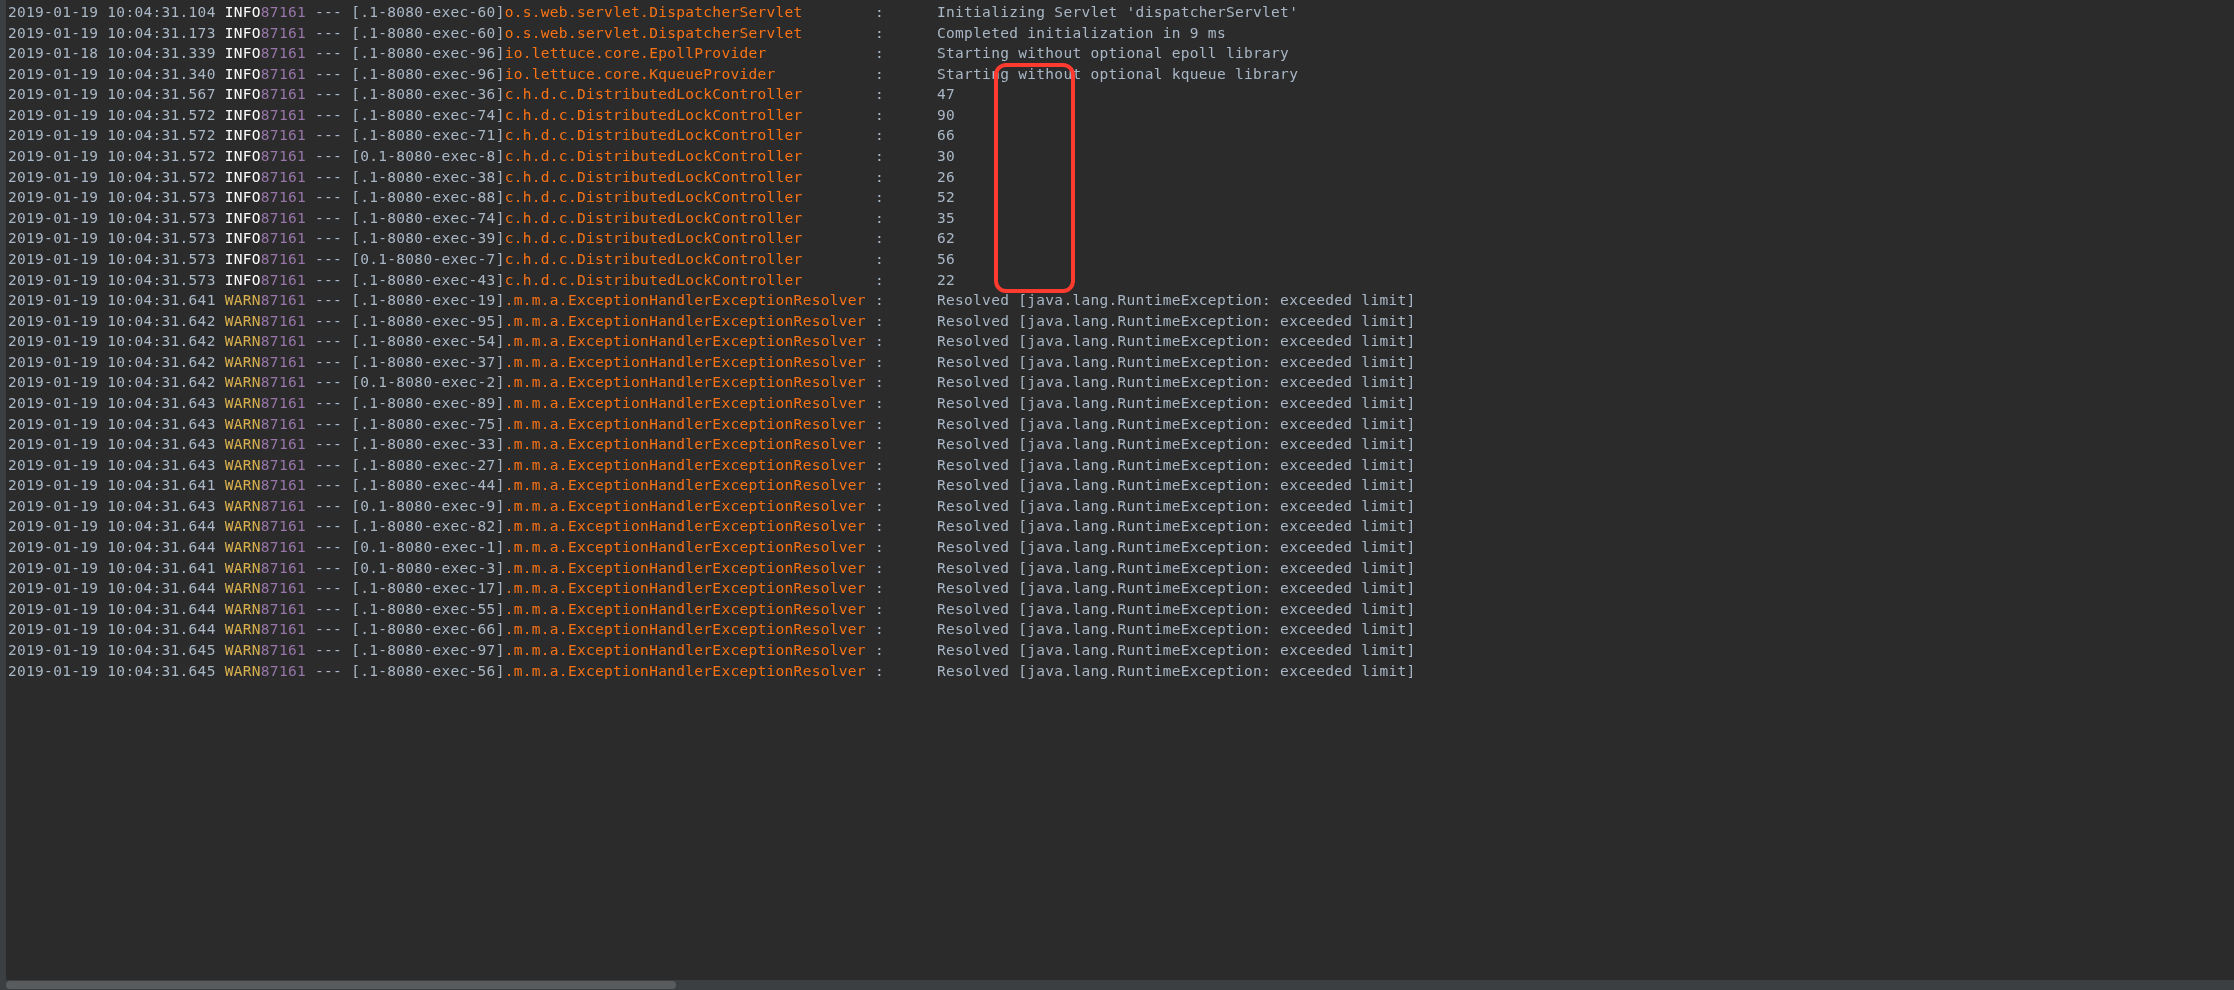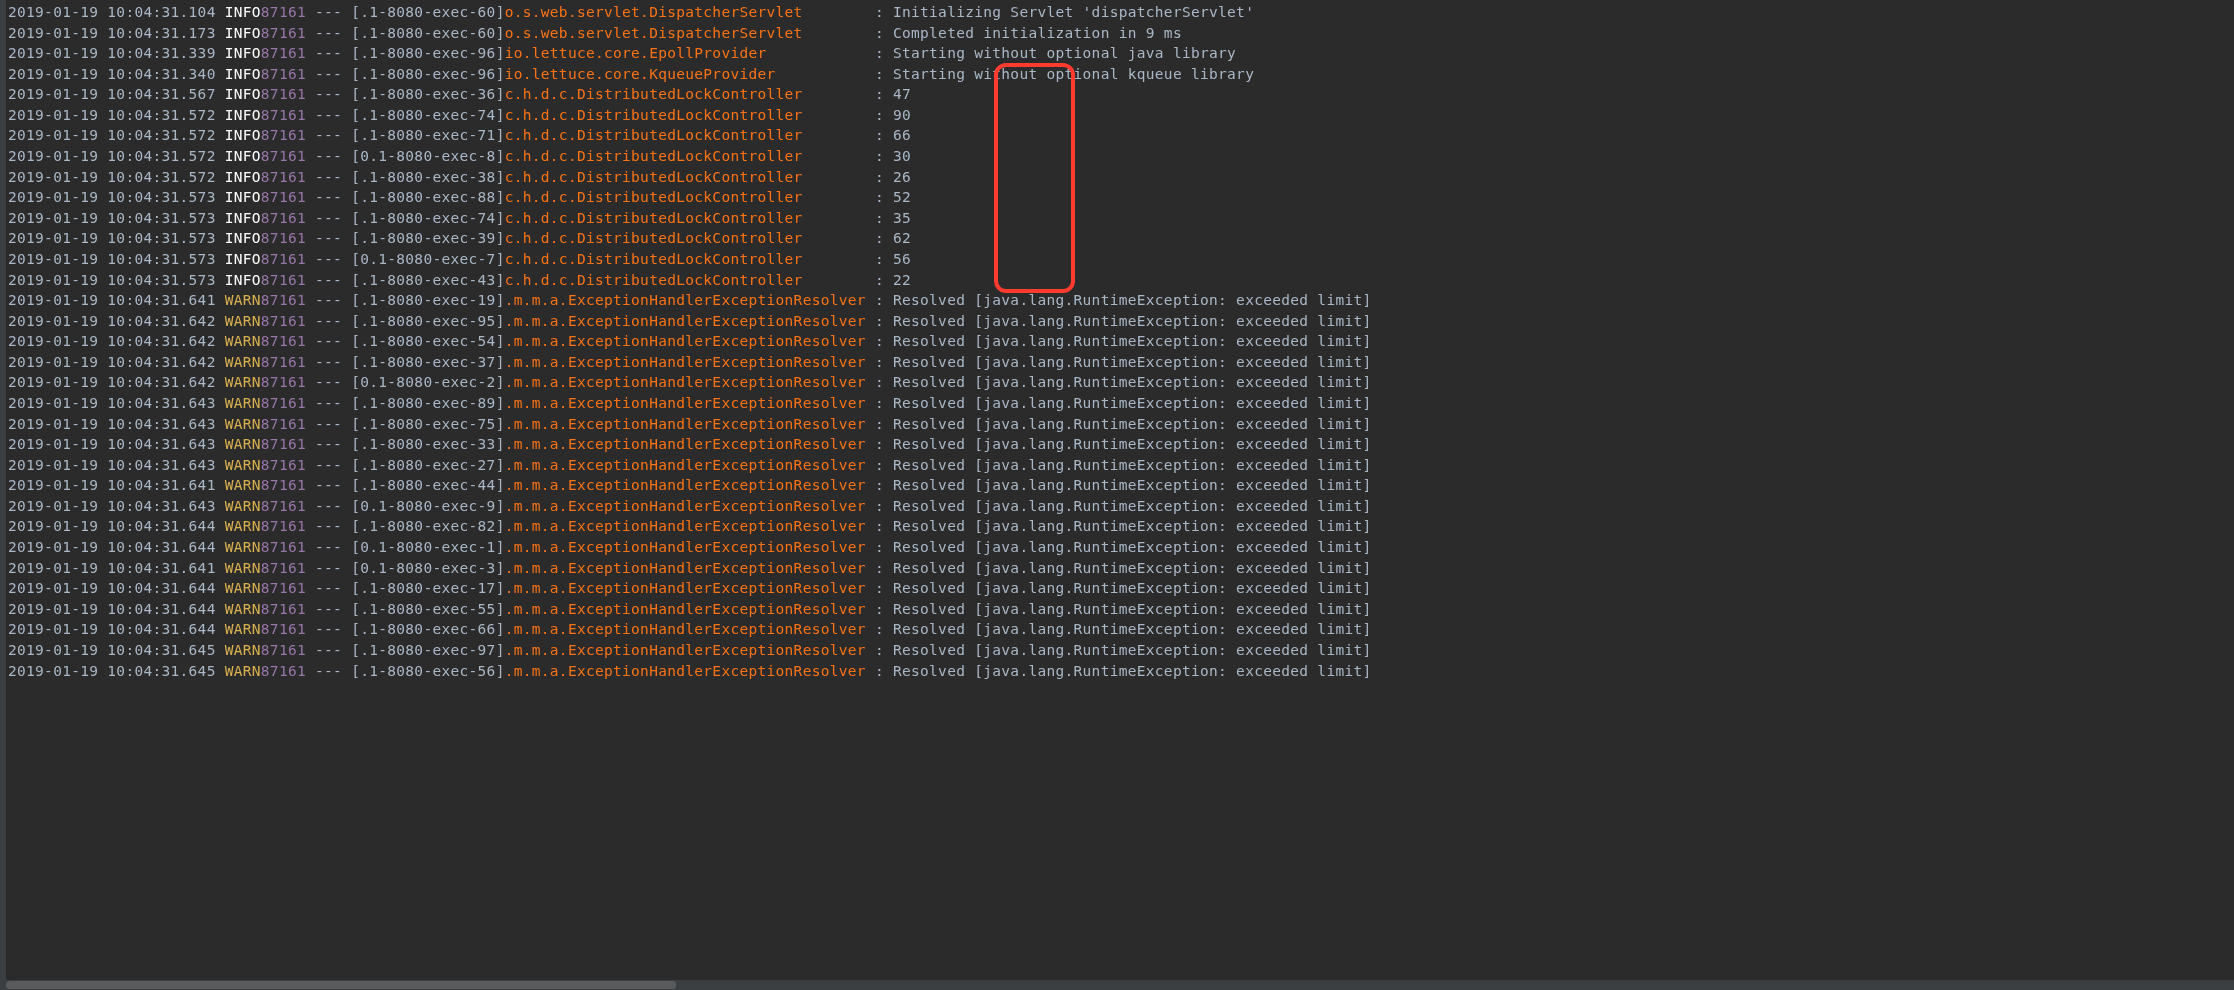--- a/index.html
+++ b/index.html
@@ -45,20 +45,21 @@
       color: #a9b7c6;
     }
     .logger {
       color: #f97316;
     }
     .colon {
       color: #a9b7c6;
     }
     .msg {
       color: #a9b7c6;
+      margin-left: 44px;
     }
     .highlight-box {
       position: absolute;
       border: 4px solid #ff3b30;
       border-radius: 12px;
       pointer-events: none;
     }
     .left-gutter {
       position: fixed;
       left: 0;
@@ -87,21 +88,21 @@
   </style>
 </head>
 <body>
 
 <div class="left-gutter"></div>
 
 <div class="log-container" id="log-container">
   <div class="highlight-box" id="highlight" style="top: 63px; left: 986px; width: 81px; height: 230px;"></div>
 <div class="log-line"><span class="ts">2019-01-19 10:04:31.104</span>  <span class="level-info"> INFO</span> <span class="pid">87161</span><span class="sep"> --- </span><span class="thread">[.1-8080-exec-60]</span> <span class="logger">o.s.web.servlet.DispatcherServlet       </span><span class="colon"> : </span><span class="msg">Initializing Servlet 'dispatcherServlet'</span></div>
     <div class="log-line"><span class="ts">2019-01-19 10:04:31.173</span>  <span class="level-info"> INFO</span> <span class="pid">87161</span><span class="sep"> --- </span><span class="thread">[.1-8080-exec-60]</span> <span class="logger">o.s.web.servlet.DispatcherServlet       </span><span class="colon"> : </span><span class="msg">Completed initialization in 9 ms</span></div>
-    <div class="log-line"><span class="ts">2019-01-19 10:04:31.339</span>  <span class="level-info"> INFO</span> <span class="pid">87161</span><span class="sep"> --- </span><span class="thread">[.1-8080-exec-96]</span> <span class="logger">io.lettuce.core.EpollProvider           </span><span class="colon"> : </span><span class="msg">Starting without optional java library</span></div>
+    <div class="log-line"><span class="ts">2019-01-18 10:04:31.339</span>  <span class="level-info"> INFO</span> <span class="pid">87161</span><span class="sep"> --- </span><span class="thread">[.1-8080-exec-96]</span> <span class="logger">io.lettuce.core.EpollProvider           </span><span class="colon"> : </span><span class="msg">Starting without optional epoll library</span></div>
     <div class="log-line"><span class="ts">2019-01-19 10:04:31.340</span>  <span class="level-info"> INFO</span> <span class="pid">87161</span><span class="sep"> --- </span><span class="thread">[.1-8080-exec-96]</span> <span class="logger">io.lettuce.core.KqueueProvider          </span><span class="colon"> : </span><span class="msg">Starting without optional kqueue library</span></div>
     <div class="log-line"><span class="ts">2019-01-19 10:04:31.567</span>  <span class="level-info"> INFO</span> <span class="pid">87161</span><span class="sep"> --- </span><span class="thread">[.1-8080-exec-36]</span> <span class="logger">c.h.d.c.DistributedLockController       </span><span class="colon"> : </span><span class="msg">47</span></div>
     <div class="log-line"><span class="ts">2019-01-19 10:04:31.572</span>  <span class="level-info"> INFO</span> <span class="pid">87161</span><span class="sep"> --- </span><span class="thread">[.1-8080-exec-74]</span> <span class="logger">c.h.d.c.DistributedLockController       </span><span class="colon"> : </span><span class="msg">90</span></div>
     <div class="log-line"><span class="ts">2019-01-19 10:04:31.572</span>  <span class="level-info"> INFO</span> <span class="pid">87161</span><span class="sep"> --- </span><span class="thread">[.1-8080-exec-71]</span> <span class="logger">c.h.d.c.DistributedLockController       </span><span class="colon"> : </span><span class="msg">66</span></div>
     <div class="log-line"><span class="ts">2019-01-19 10:04:31.572</span>  <span class="level-info"> INFO</span> <span class="pid">87161</span><span class="sep"> --- </span><span class="thread">[0.1-8080-exec-8]</span> <span class="logger">c.h.d.c.DistributedLockController       </span><span class="colon"> : </span><span class="msg">30</span></div>
     <div class="log-line"><span class="ts">2019-01-19 10:04:31.572</span>  <span class="level-info"> INFO</span> <span class="pid">87161</span><span class="sep"> --- </span><span class="thread">[.1-8080-exec-38]</span> <span class="logger">c.h.d.c.DistributedLockController       </span><span class="colon"> : </span><span class="msg">26</span></div>
     <div class="log-line"><span class="ts">2019-01-19 10:04:31.573</span>  <span class="level-info"> INFO</span> <span class="pid">87161</span><span class="sep"> --- </span><span class="thread">[.1-8080-exec-88]</span> <span class="logger">c.h.d.c.DistributedLockController       </span><span class="colon"> : </span><span class="msg">52</span></div>
     <div class="log-line"><span class="ts">2019-01-19 10:04:31.573</span>  <span class="level-info"> INFO</span> <span class="pid">87161</span><span class="sep"> --- </span><span class="thread">[.1-8080-exec-74]</span> <span class="logger">c.h.d.c.DistributedLockController       </span><span class="colon"> : </span><span class="msg">35</span></div>
     <div class="log-line"><span class="ts">2019-01-19 10:04:31.573</span>  <span class="level-info"> INFO</span> <span class="pid">87161</span><span class="sep"> --- </span><span class="thread">[.1-8080-exec-39]</span> <span class="logger">c.h.d.c.DistributedLockController       </span><span class="colon"> : </span><span class="msg">62</span></div>
     <div class="log-line"><span class="ts">2019-01-19 10:04:31.573</span>  <span class="level-info"> INFO</span> <span class="pid">87161</span><span class="sep"> --- </span><span class="thread">[0.1-8080-exec-7]</span> <span class="logger">c.h.d.c.DistributedLockController       </span><span class="colon"> : </span><span class="msg">56</span></div>

